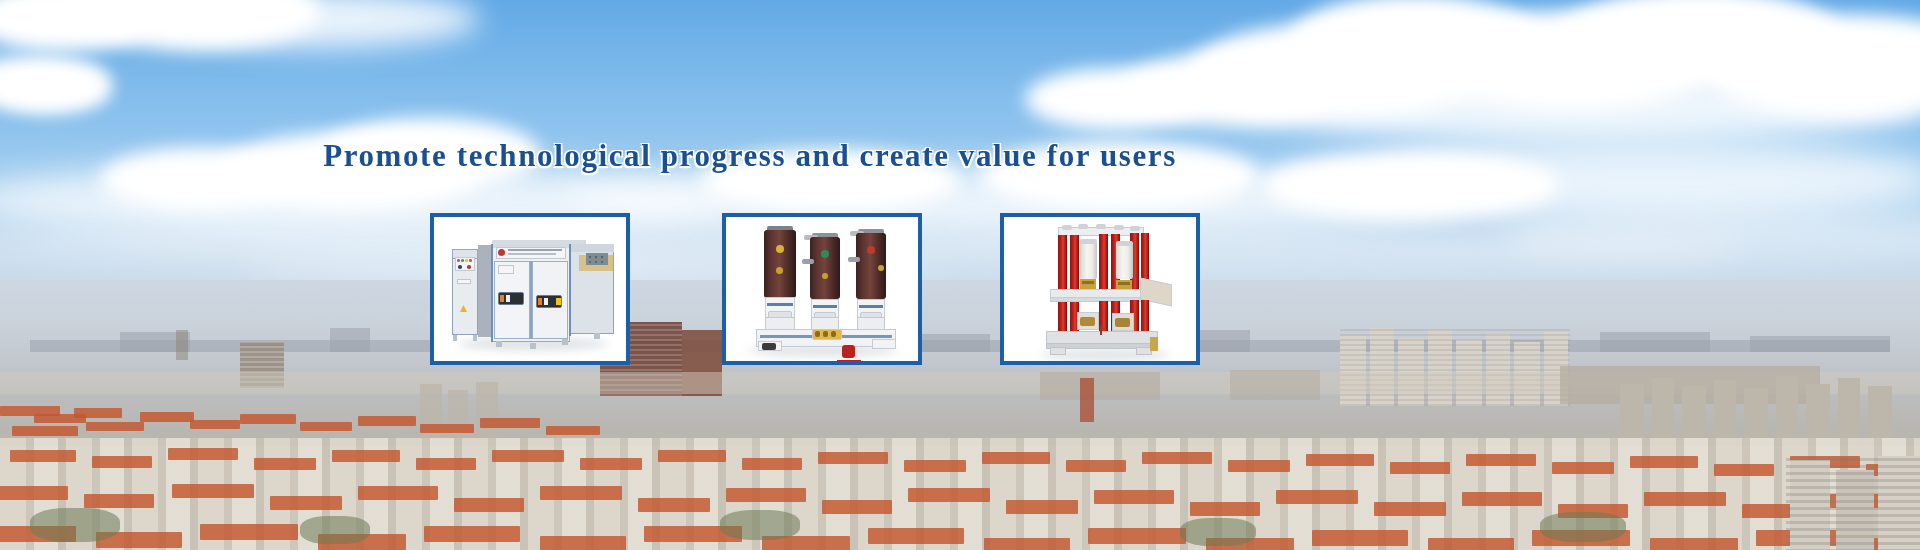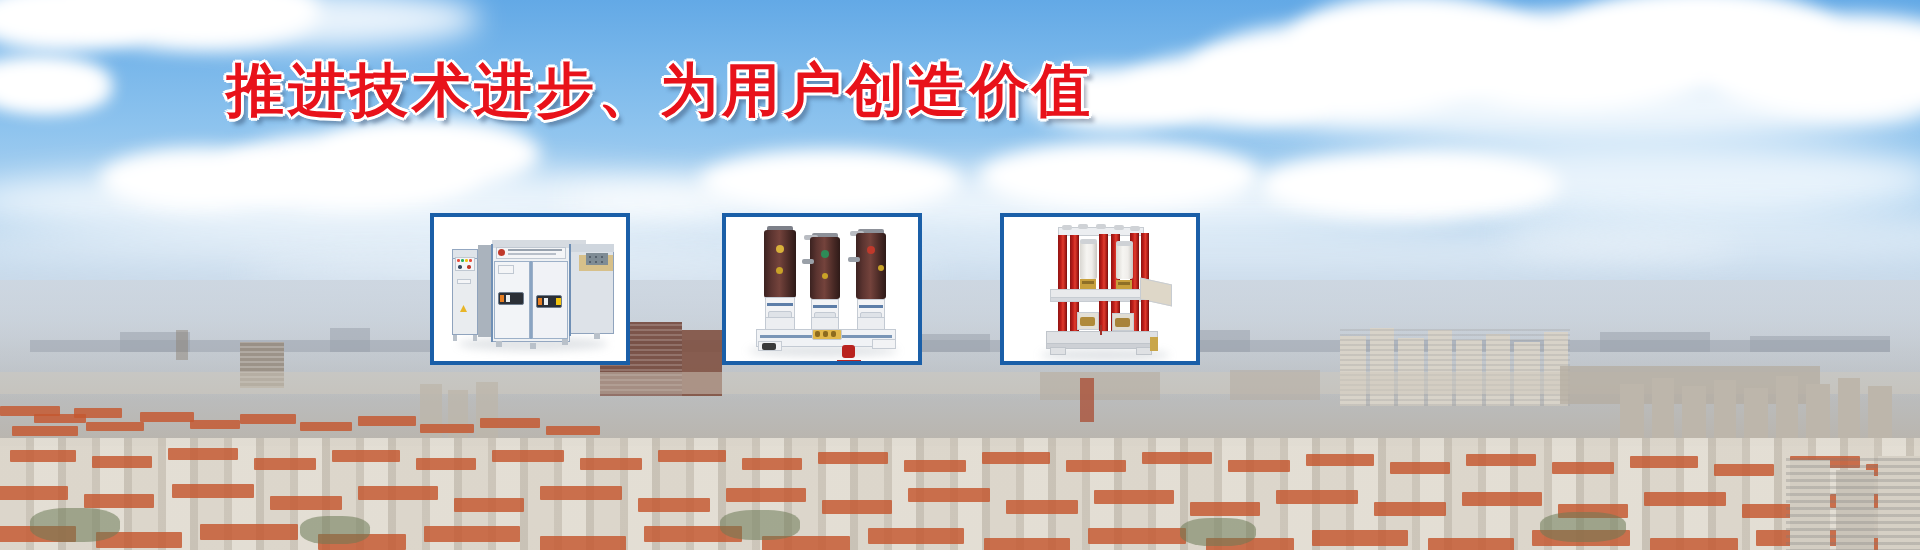--- a/index.html
+++ b/index.html
@@ -286,22 +286,22 @@
     <div class="green" style="left:1180px;top:238px;width:76px;height:28px;"></div>
     <div class="green" style="left:1540px;top:232px;width:86px;height:30px;"></div>
 
     <div class="hirise" style="left:1790px;top:180px;width:40px;height:90px;background:#d3cdc2;"></div>
     <div class="hirise" style="left:1836px;top:190px;width:38px;height:80px;background:#cac4b9;"></div>
     <div class="hirise" style="left:1878px;top:176px;width:42px;height:94px;background:#d6d0c5;"></div>
     <div style="position:absolute;left:1786px;top:176px;width:134px;height:96px;
          background:repeating-linear-gradient(0deg,rgba(120,120,120,.28) 0 3px,transparent 3px 7px);"></div>
   </div>
 
-  <div class="headline">推进技术进步、为用户创造价值</div>
-
+
+  <div class="subtitle">Promote technological progress and create value for users</div>
 
   <div class="panel p1">
     <div class="pinner">
       <div class="shadowblur" style="left:24px;top:120px;width:150px;height:14px;"></div>
 
       <div class="sw-side" style="left:18px;top:35px;width:26px;height:83px;"></div>
       <div class="sw-face" style="left:18px;top:32px;width:26px;height:10px;background:#dfe4ea;"></div>
       <div class="sw-label" style="left:21px;top:40px;width:20px;height:14px;"></div>
       <div class="sw-dot" style="left:23px;top:42px;width:2.5px;height:2.5px;background:#e74c3c;"></div>
       <div class="sw-dot" style="left:27px;top:42px;width:2.5px;height:2.5px;background:#27ae60;"></div>

